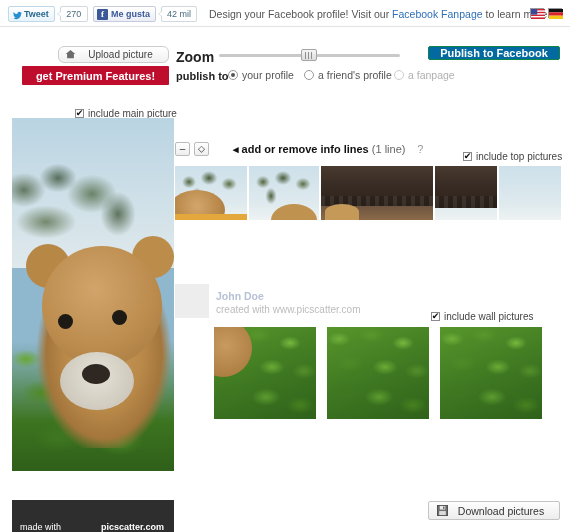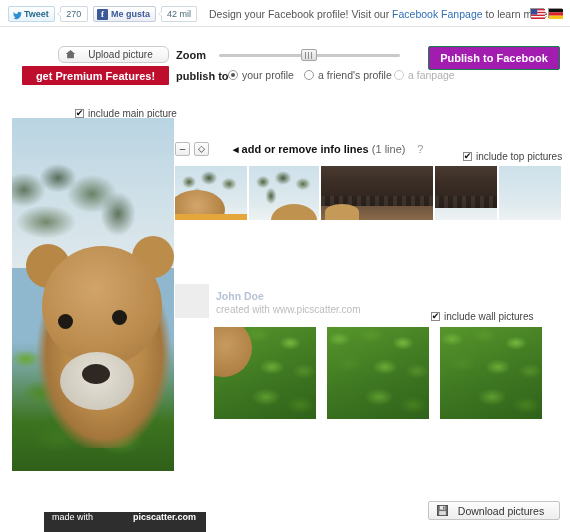--- a/index.html
+++ b/index.html
@@ -102,21 +102,21 @@
     width: 147px; height: 19px;
     background: #bf0d2e;
     border: none; border-radius: 1px;
     color: #ffffff; font-size: 11px; font-weight: bold;
     display: flex; align-items: center; justify-content: center;
     cursor: pointer;
   }
 
   .zoom-label {
     position: absolute; left: 176px; top: 49px;
-    font-size: 11px; font-weight: bold; color: #222;
+    font-size: 14px; font-weight: bold; color: #222;
   }
   .zoom-slider {
     position: absolute; left: 219px; top: 48px;
     width: 181px; height: 14px; cursor: pointer;
   }
   .zoom-track {
     position: absolute; left: 0; top: 6px;
     width: 181px; height: 3px;
     background: #c9c9c9; border-radius: 2px;
   }
@@ -127,22 +127,22 @@
     border: 1px solid #a5a5a5; border-radius: 2px;
   }
   .zoom-handle::after {
     content: ""; position: absolute; left: 3px; top: 2px;
     width: 8px; height: 7px;
     background: repeating-linear-gradient(90deg,#8f8f8f 0 1px,transparent 1px 3px);
   }
 
   .publish-fb-btn {
     position: absolute; left: 428px; top: 46px;
-    width: 132px; height: 24px;
-    background: #a21caf;
+    width: 132px; height: 14px;
+    background: #0369a1;
     border: 1px solid #0d8546; border-radius: 2px;
     color: #ffffff; font-size: 11px; font-weight: bold;
     display: flex; align-items: center; justify-content: center;
     cursor: pointer;
   }
 
   .publishto-label {
     position: absolute; left: 176px; top: 70px;
     font-size: 11px; font-weight: bold; color: #222;
   }
@@ -220,24 +220,24 @@
       radial-gradient(ellipse 28px 16px at 136px 14px, #5d9c2f 0%, rgba(93,156,47,0) 70%),
       radial-gradient(ellipse 30px 18px at 30px 52px, #4f8a27 0%, rgba(79,138,39,0) 72%),
       radial-gradient(ellipse 26px 16px at 78px 60px, #68a836 0%, rgba(104,168,54,0) 72%),
       radial-gradient(ellipse 28px 17px at 124px 56px, #55922b 0%, rgba(85,146,43,0) 72%),
       radial-gradient(ellipse 34px 20px at 46px 96px, #3f7720 0%, rgba(63,119,32,0) 74%),
       radial-gradient(ellipse 32px 19px at 108px 100px, #4a8526 0%, rgba(74,133,38,0) 74%),
       linear-gradient(180deg, rgba(74,133,38,0) 0%, #3c7420 62%, #2f5f19 100%);
   }
   .mp-watermark {
     position: absolute; left: 12px; bottom: 0;
-    width: 162px; height: 20px;
+    width: 162px; height: 32px;
     background: rgba(0,0,0,0.82);
-    display: flex; align-items: flex-start;
-    color: #ffffff; font-size: 9px; margin-left: 32px;
+    display: flex; align-items: flex-end;
+    color: #ffffff; font-size: 9px;
   }
   .mp-watermark .mw-left { padding-left: 8px; }
   .mp-watermark .mw-right { margin-left: auto; padding-right: 10px; font-weight: bold; }
 
   
   .infoline-bar { position: absolute; left: 175px; top: 142px; display: flex; align-items: center; gap: 4px; }
   .sq-btn {
     width: 15px; height: 14px;
     background: linear-gradient(#ffffff, #eeeeee);
     border: 1px solid #bbbbbb; border-radius: 2px;

